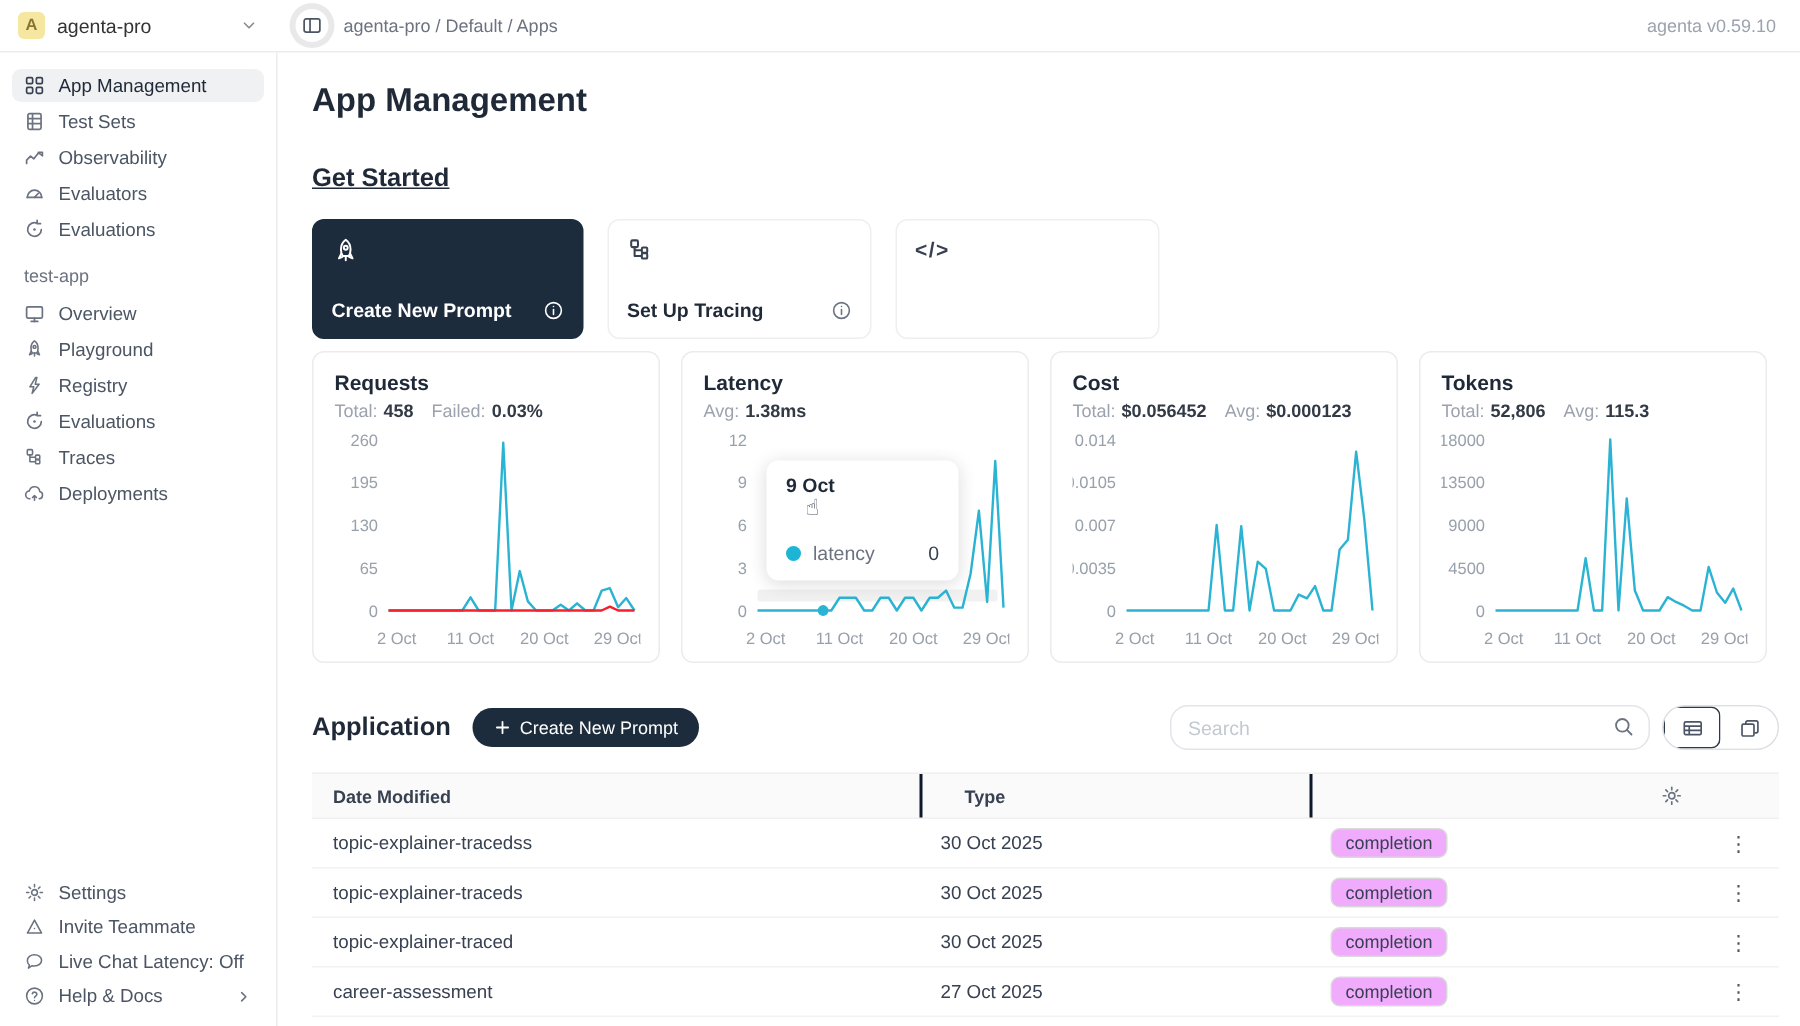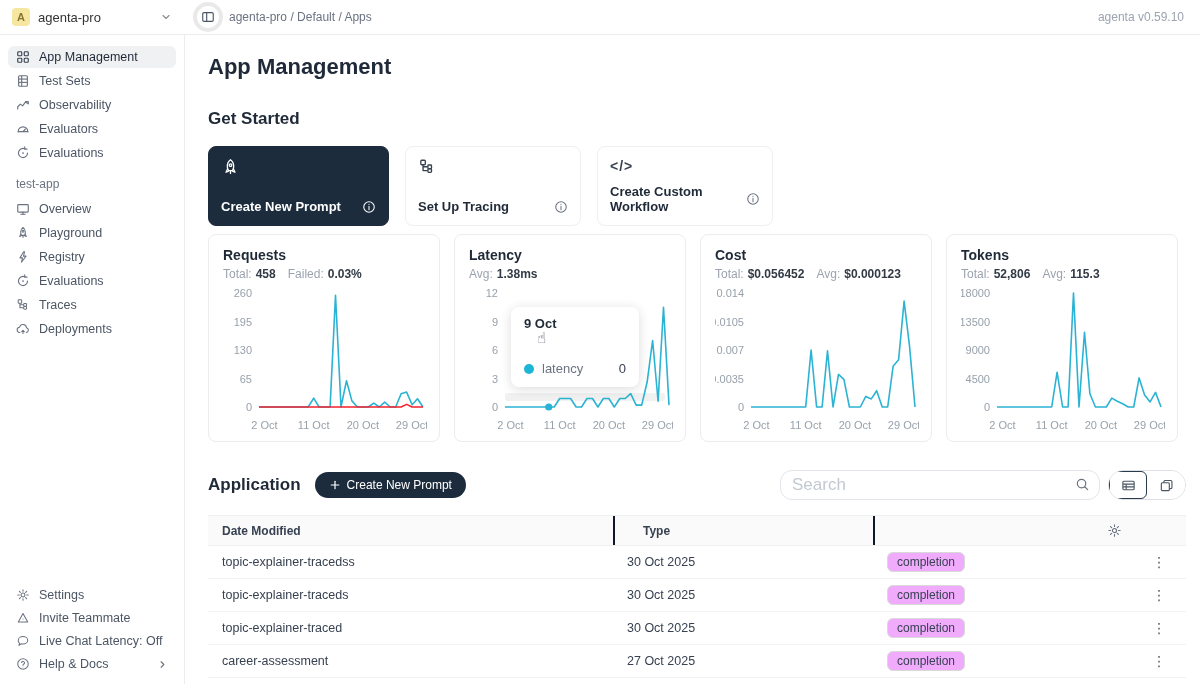--- a/index.html
+++ b/index.html
@@ -24,21 +24,21 @@
   .side-item .icn { display:flex; color:#6b7280; flex-shrink:0; }
   .side-item.active .icn { color:#374151; }
   .side-section-label { font-size:12px; color:#6b7280; padding:12px 16px 6px; }
   .side-footer { margin-top:auto; }
   .side-item .chev-right { margin-left:auto; color:#6b7280; display:flex; }
 
   
   .main { flex:1; padding:0 22px 0 23px; position:relative; }
   .page-title { font-size:22px; font-weight:600; color:#1f2937; margin-top:19px; }
   .section-title { font-size:17px; font-weight:600; color:#1f2937; }
-  .get-started-title { margin-top:29px; }
+  .get-started-title { margin-top:29px;text-decoration:underline; }
 
   .gs-cards { display:flex; gap:16px; margin-top:17px; }
   .gs-card { width:181px; height:80px; border-radius:8px; border:1px solid #efefef; background:#fff; padding:11px 12px; display:flex; flex-direction:column; justify-content:space-between; cursor:pointer; }
   .gs-card.dark { background:#1c2c3d; border-color:#1c2c3d; color:#fff; }
   .gs-card.dark .gs-label { color:#fff; }
   .gs-card.dark .gs-icon, .gs-card.dark .info-icn { color:#fff; }
   .gs-card:nth-child(2), .gs-card:nth-child(3) { width:176px; }
   .gs-icon { display:flex; color:#374151; }
   .gs-bottom { display:flex; align-items:center; }
   .gs-label { font-size:13px; font-weight:600; color:#1f2937; }
@@ -67,21 +67,21 @@
   .cursor-glyph { position:absolute; left:82px; top:94px; font-size:15px; color:#4b5563; z-index:6;
     font-family:"DejaVu Sans",sans-serif; }
   .hover-band { position:absolute; left:50px; top:158px; width:160px; height:8px; background:#ebebeb; opacity:.7; border-radius:2px; z-index:1; }
 
   
   .app-header { display:flex; align-items:center; margin-top:28px; }
   .create-btn { margin-left:14px; height:26px; border:none; border-radius:14px; background:#1c2c3d; color:#fff;
     font-size:12px; display:flex; align-items:center; gap:6px; padding:0 14px; cursor:pointer; font-family:"Liberation Sans",sans-serif; }
   .search-wrap { margin-left:auto; position:relative; width:320px; }
   .search-input { width:100%; height:30px; border:1px solid #e2e5e9; border-radius:12px; padding:0 34px 0 11px;
-    font-size:17px; color:#374151; font-family:"Liberation Sans",sans-serif; outline:none; }
+    font-size:13px; color:#374151; font-family:"Liberation Sans",sans-serif; outline:none; }
   .search-input::placeholder { color:#c3c9d1; }
   .search-icn { position:absolute; right:10px; top:7px; color:#6b7280; display:flex; cursor:pointer; }
   .view-toggle { margin-left:8px; display:flex; border:1px solid #dcdfe3; border-radius:15px; height:30px; overflow:hidden; }
   .vt-btn { width:38px; height:28px; background:#fff; border:none; display:flex; align-items:center; justify-content:center; color:#4b5563; cursor:pointer; }
   .vt-btn.active { border:1.5px solid #2b3a4a; border-radius:6px; }
 
   .table { margin-top:15px; }
   .t-head { display:grid; grid-template-columns:405px 260px 265px 1fr; height:31px; align-items:stretch;
     background:#fafafa; border-top:1px solid #f0f0f0; border-bottom:1px solid #f0f0f0; }
   .th { display:flex; align-items:center; padding-left:14px; font-size:12px; font-weight:700; color:#374151; }
@@ -321,30 +321,20 @@
               <svg class="i" width="14" height="14" viewBox="0 0 16 16" fill="none" stroke="currentColor" stroke-width="1.2" stroke-linecap="round">
                 <circle cx="8" cy="8" r="6"></circle>
                 <line x1="8" y1="7.3" x2="8" y2="11"></line>
                 <circle cx="8" cy="5" r="0.6" fill="currentColor" stroke="none"></circle>
               </svg>
             </span>
         </div>
       </div>
       <div class="gs-card">
         <span class="gs-icon code-glyph">&lt;/&gt;</span>
-        <div class="gs-bottom">
-          <span class="gs-label">Create Custom Workflow</span>
-          <span class="info-icn">
-              <svg class="i" width="14" height="14" viewBox="0 0 16 16" fill="none" stroke="currentColor" stroke-width="1.2" stroke-linecap="round">
-                <circle cx="8" cy="8" r="6"></circle>
-                <line x1="8" y1="7.3" x2="8" y2="11"></line>
-                <circle cx="8" cy="5" r="0.6" fill="currentColor" stroke="none"></circle>
-              </svg>
-            </span>
-        </div>
       </div>
     </div>
 
     <div class="metrics">
       <div class="metric-card">
         <div class="metric-title">Requests</div>
         <div class="metric-stats">
           <span class="stat-pair">
               <span class="stat-label">Total:</span>
               <span class="stat-value">458</span>

